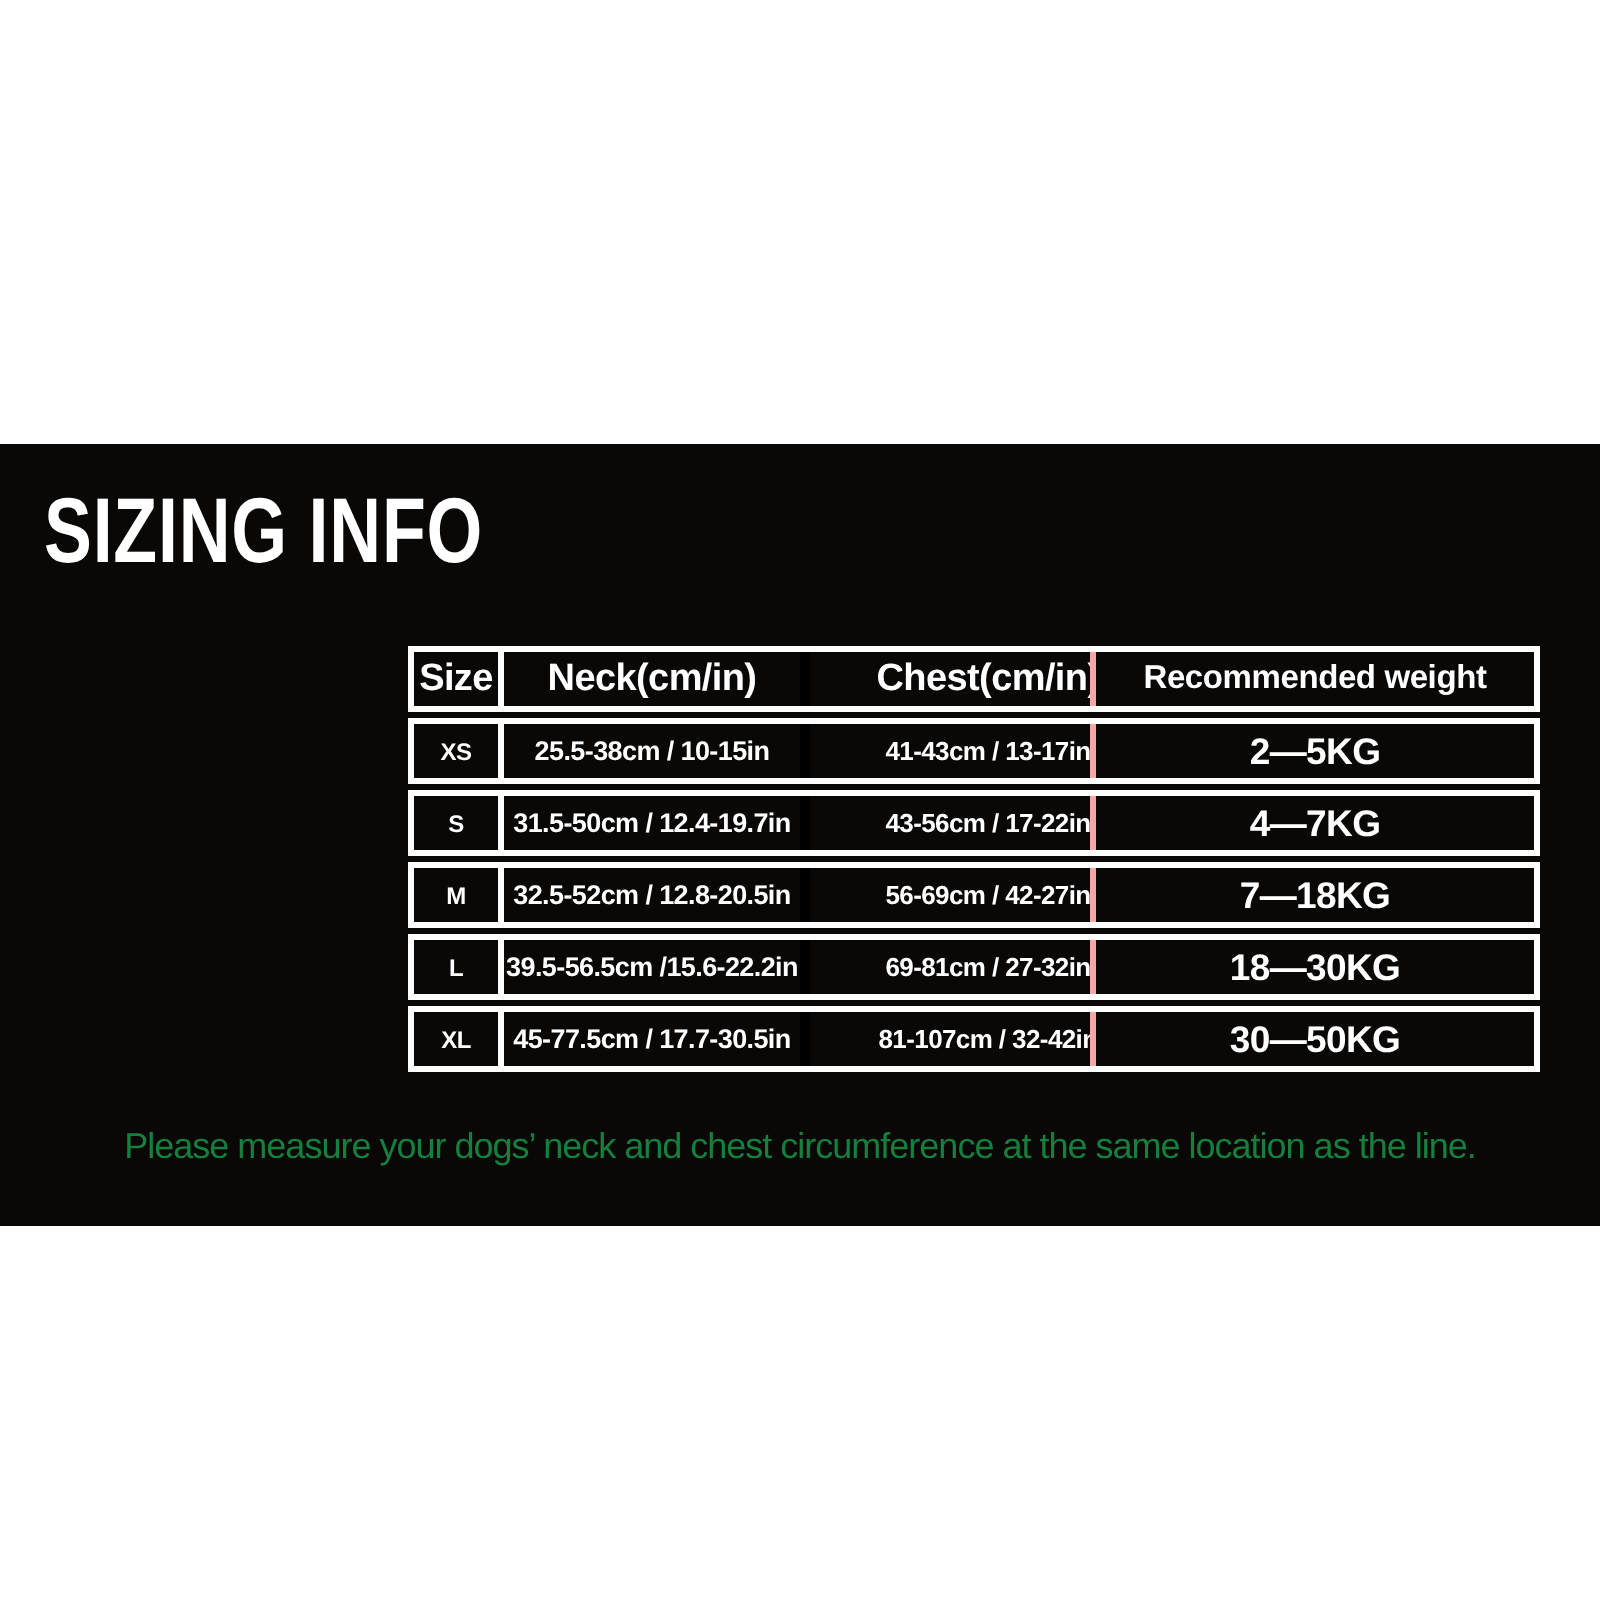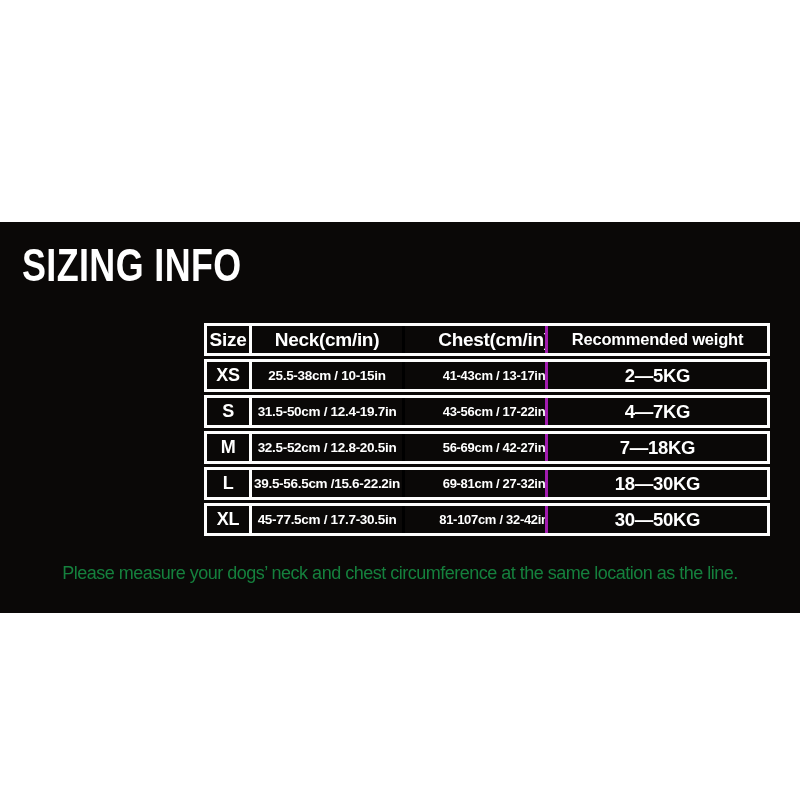--- a/index.html
+++ b/index.html
@@ -57,23 +57,23 @@
   .t-cell {
     box-sizing: border-box;
     display: flex;
     align-items: center;
     justify-content: center;
     font-weight: 700;
     letter-spacing: -0.3px;
     white-space: nowrap;
     overflow: hidden;
   }
-  .c-size  { width: 45px;  border-right: 3px solid #fdfdfd; font-size: 18px; }
-  .c-neck  { width: 153px; border-right: 3px solid #000000; font-size: 13.5px; }
-  .c-chest { width: 143px; border-right: 3px solid #a21caf; font-size: 13px; padding-left: 38px; }
+  .c-size  { width: 45px;  border-right: 3px solid #fdfdfd; font-size: 12px; }
+  .c-neck  { width: 153px; border-right: 5px solid #000000; font-size: 13.5px; }
+  .c-chest { width: 143px; border-right: 3px solid #fca5a5; font-size: 13px; padding-left: 38px; }
   .c-weight{ flex: 1; font-size: 18.5px; }
   .t-head .c-size  { font-size: 19px; }
   .t-head .c-neck  { font-size: 19px; }
   .t-head .c-chest { font-size: 19px; }
   .t-head .c-weight{ font-size: 16.5px; letter-spacing: -0.2px; }
 
   .note {
     position: absolute;
     left: 0; top: 523px;
     width: 800px;

